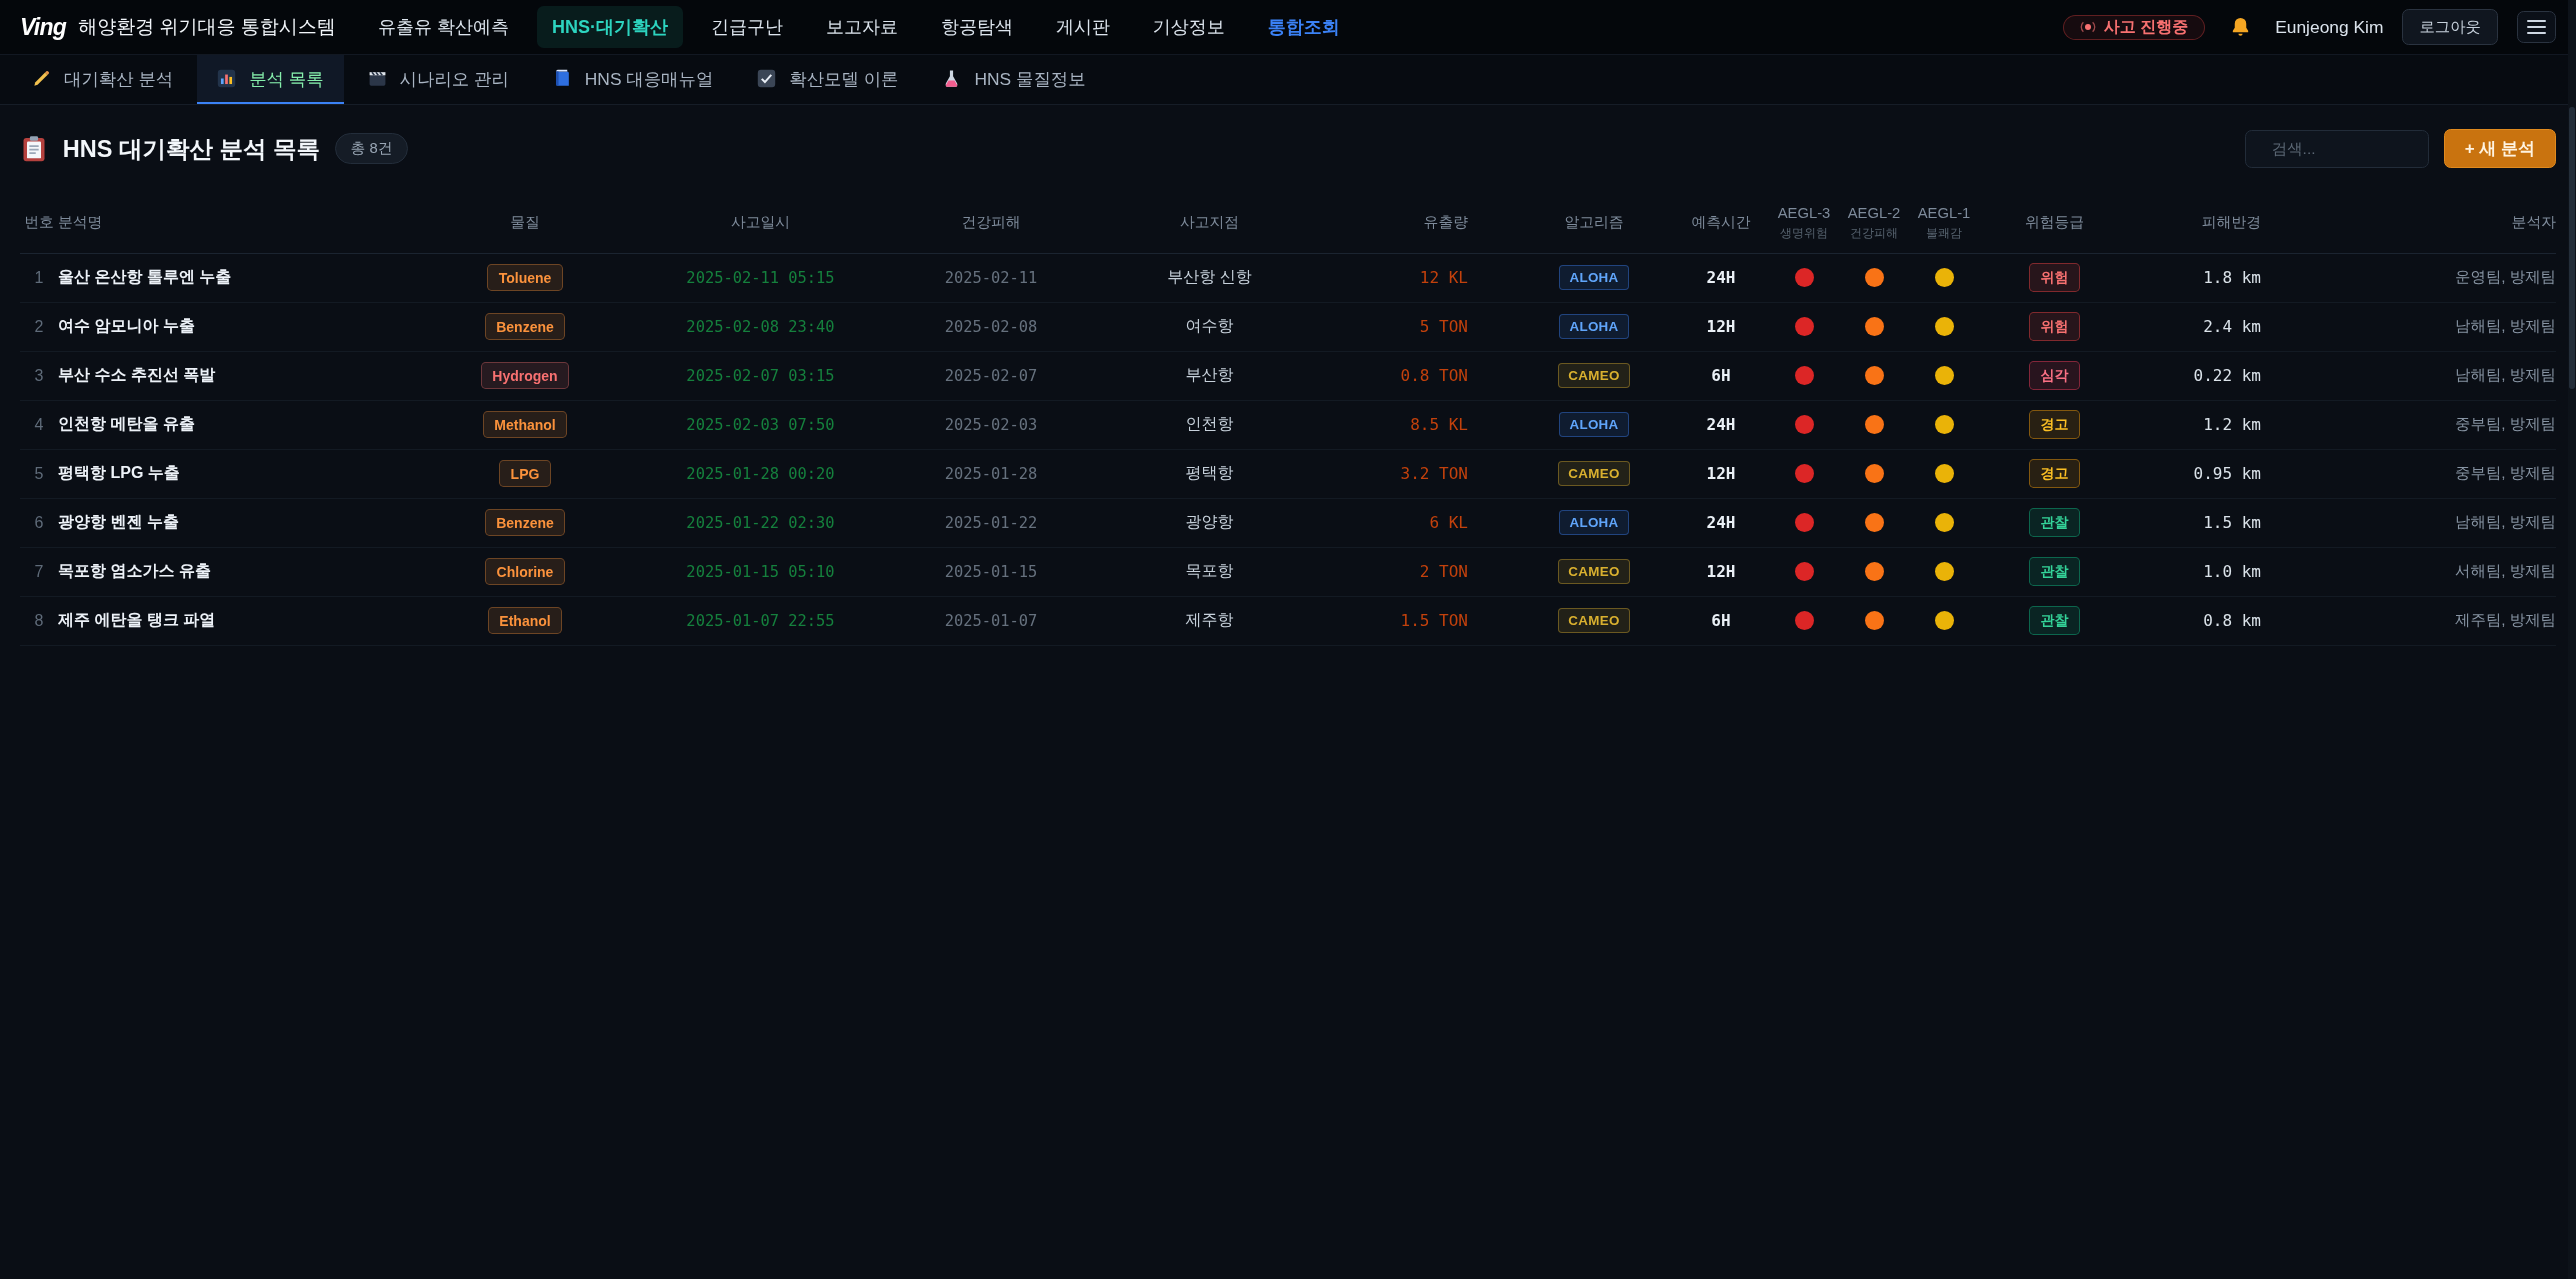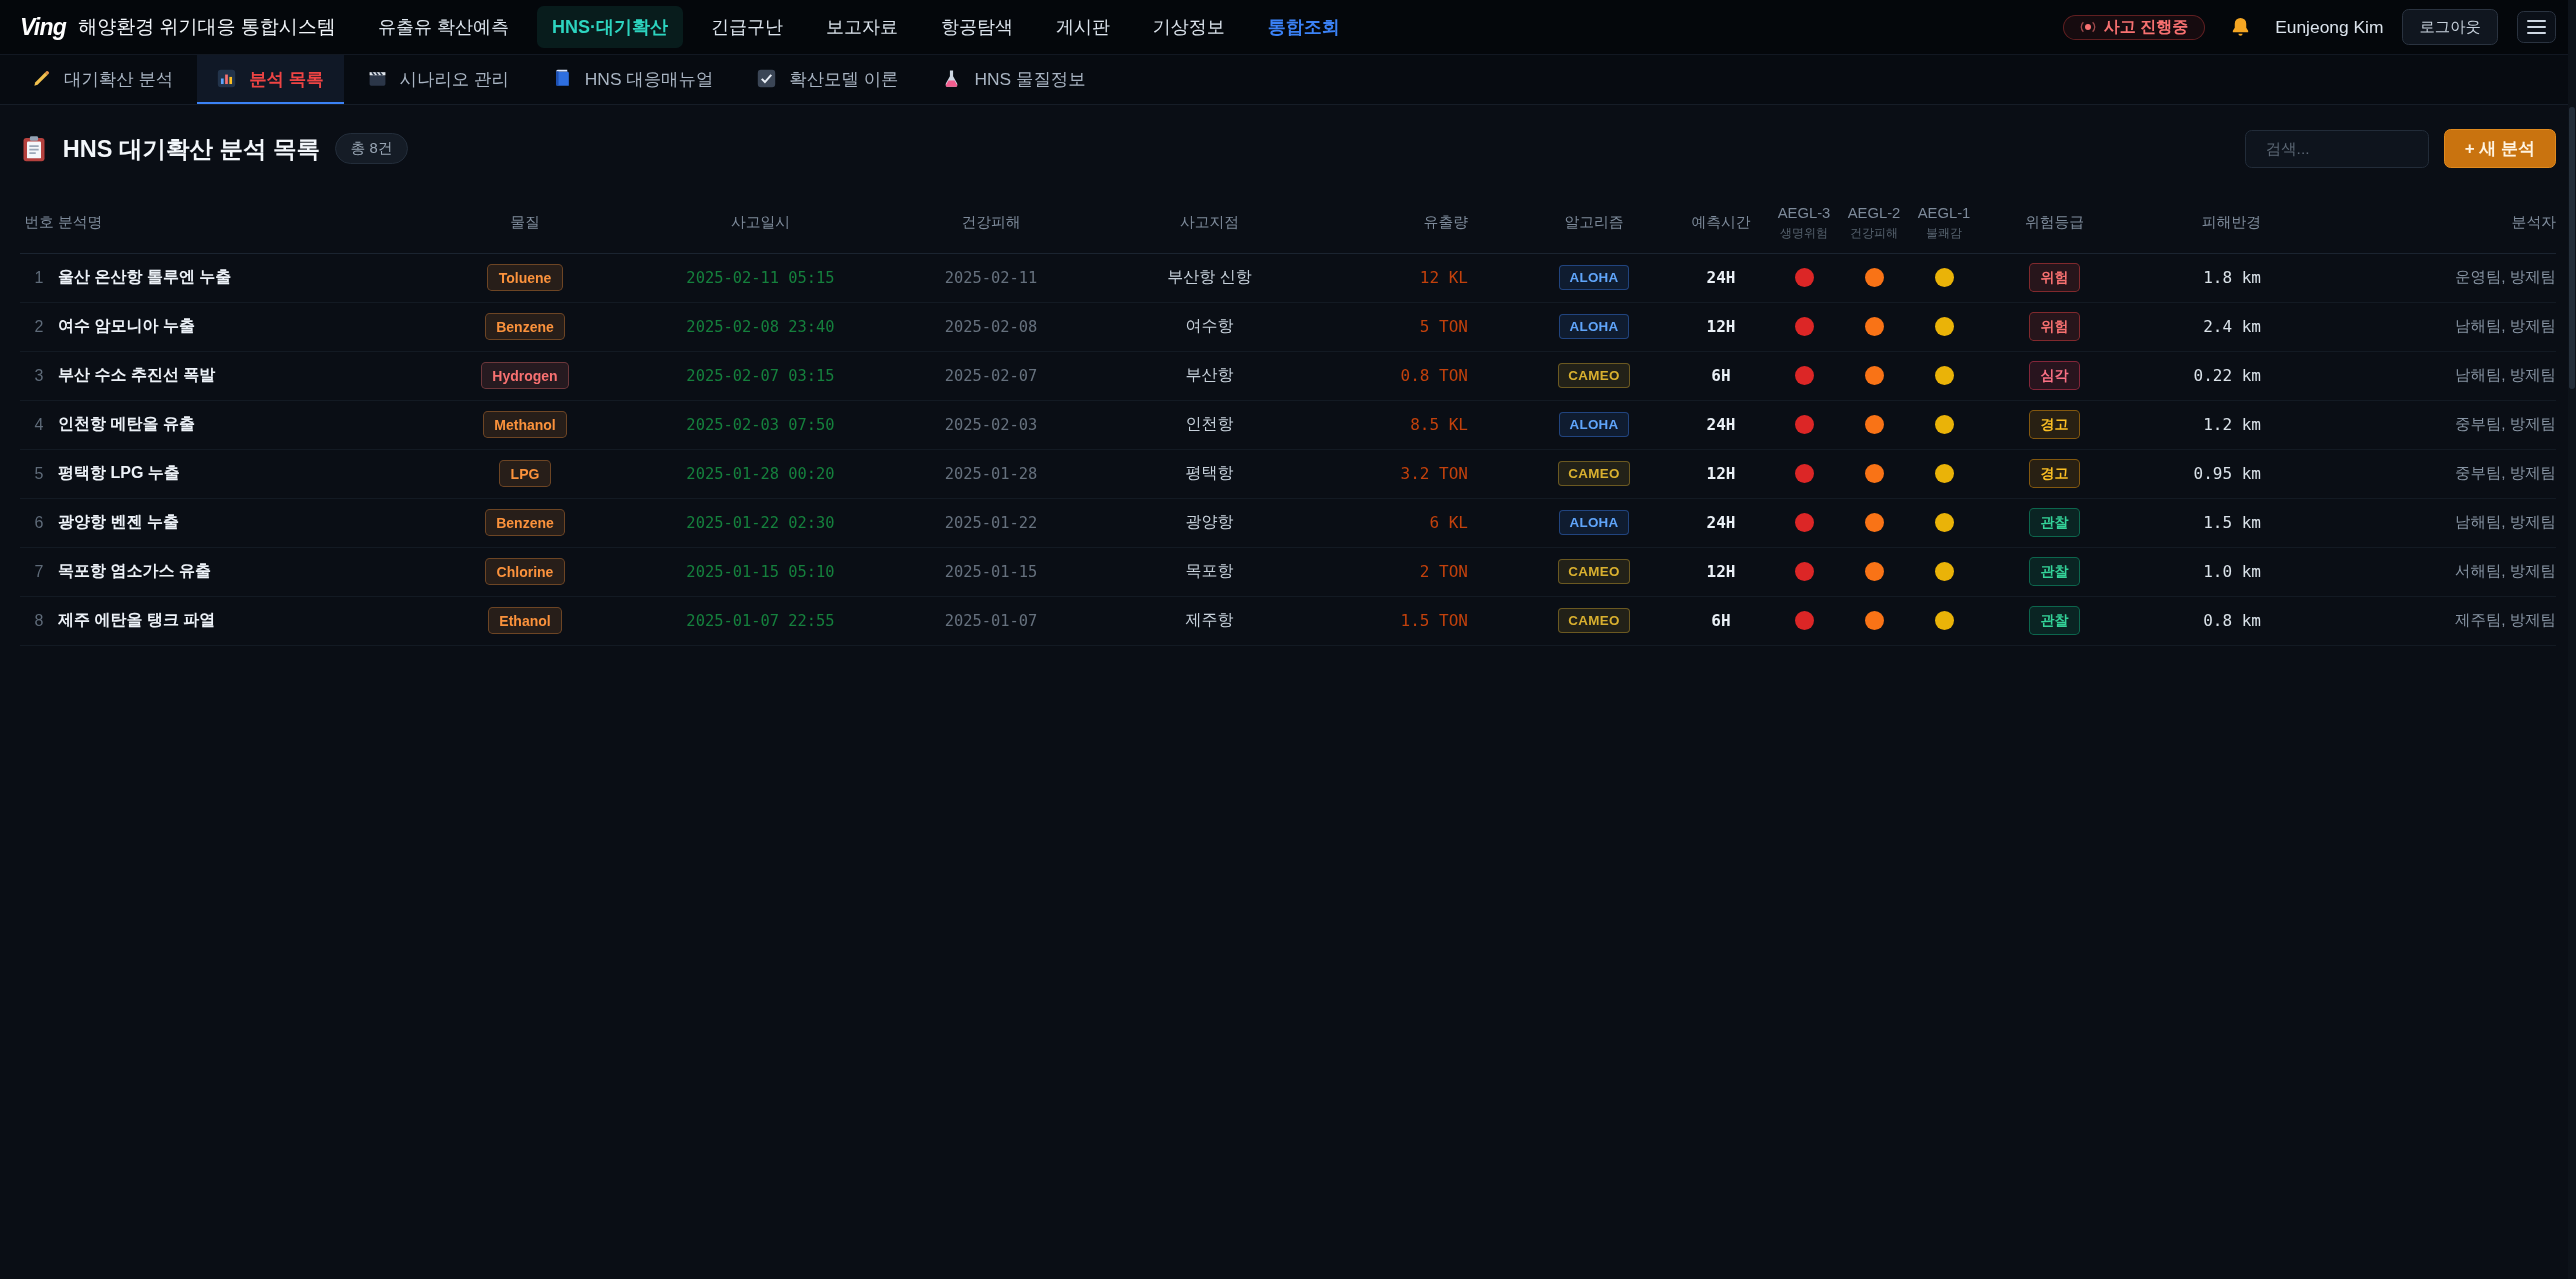--- a/index.html
+++ b/index.html
@@ -47,35 +47,35 @@
 
   
   .tabbar {
     height:50px; background:#070b11; border-bottom:0.7px solid #161d27;
     display:flex; align-items:stretch; padding:0 12px; gap:4px;
   }
   .tab {
     display:flex; align-items:center; gap:13px; padding:0 20px; font-size:17.4px; color:#a9b5c3;
     border-bottom:2.7px solid transparent; cursor:pointer; white-space:nowrap;
   }
-  .tab.active { background:#101826; color:#ef4444; font-weight:700; border-bottom-color:var(--accent,#3b82f6); }
+  .tab.active { background:#101826; color:#86efac; font-weight:400; border-bottom-color:var(--accent,#3b82f6); }
   .tab-icon { display:flex; align-items:center; }
 
   
   .content { padding:17.4px 20px 0 20px; }
   .page-head { display:flex; align-items:center; gap:14.8px; margin:6.7px 0 27px 0; }
   .page-title { font-size:23.5px; font-weight:800; color:#f3f7fb; white-space:nowrap; }
   .count-badge {
     font-size:14.8px; color:#9aa7b5; background:#151c26; border:0.7px solid #232d3a;
     border-radius:670px; padding:5.4px 14.8px; white-space:nowrap;text-align:center;
   }
   .head-spacer { flex:1; }
   .search-input {
     width:184px; height:38px; background:#0e141d; border:0.7px solid #222c39; border-radius:6.7px;
-    padding:0 20px; color:#cdd6e0; font-size:15.4px; outline:none; font-family:inherit;
+    padding:0 26px; color:#cdd6e0; font-size:15.4px; outline:none; font-family:inherit;
   }
   .search-input::placeholder { color:#5c6875; }
   .new-btn {
     height:39px; padding:0 20px; background:var(--amber,#c9730f); color:#fff3e0; border:0.7px solid #e08a1f;
     border-radius:6.7px; font-size:17px; font-weight:700; cursor:pointer; white-space:nowrap; font-family:inherit;
   }
 
   
   .grid-row {
     display:grid;

